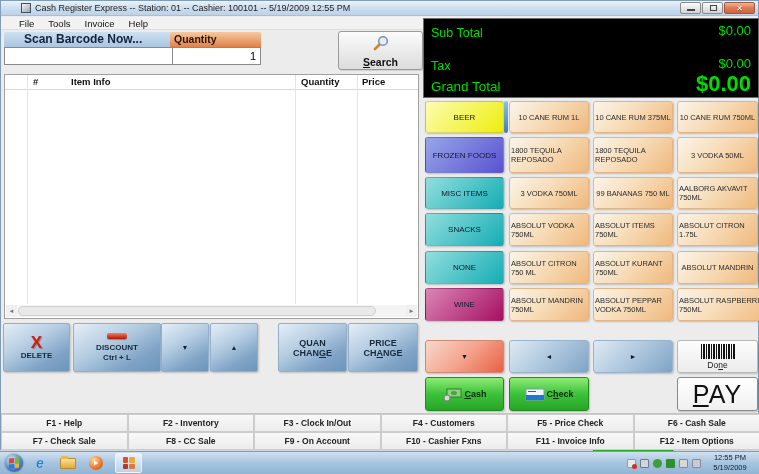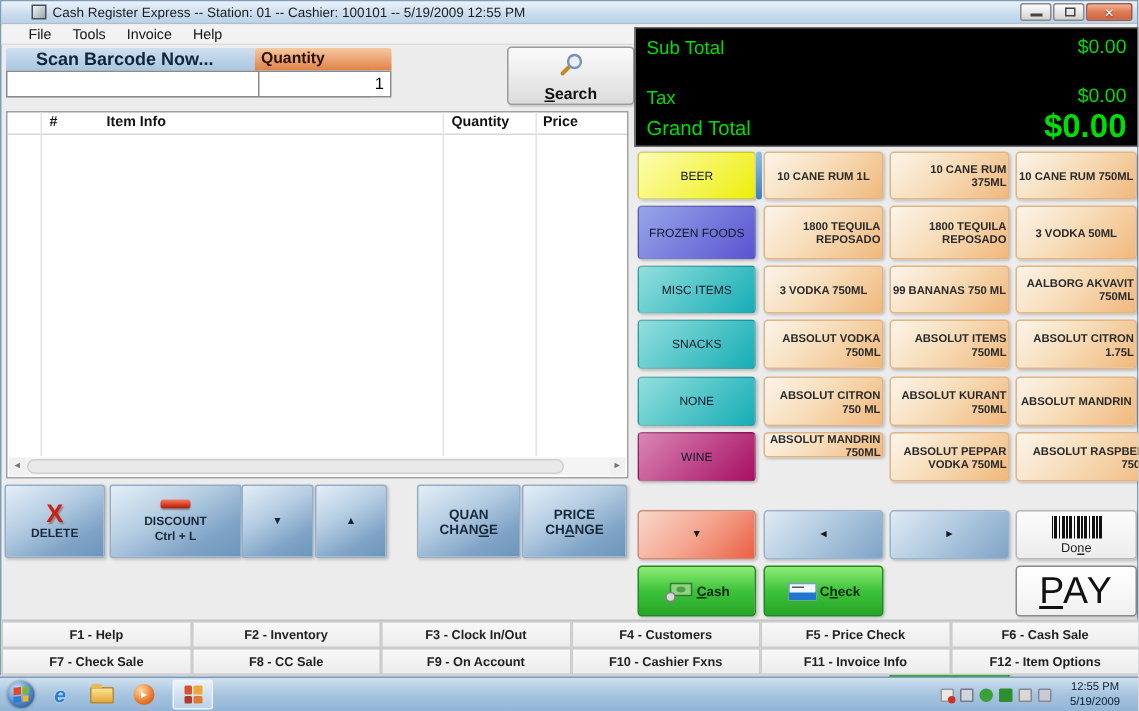--- a/index.html
+++ b/index.html
@@ -60,28 +60,28 @@
 
   
   .totals{position:absolute;left:422px;top:17px;width:336px;height:80px;background:#000;border:1px solid #6a6a6a;color:#00dd00;}
   .t-row{position:absolute;left:7px;right:7px;}
   .t-lab{font-size:12.5px;}
   .t-val{position:absolute;right:0;top:0;font-size:13px;}
   .t-grand .t-lab{font-size:13.5px;}
   .t-grand .t-val{font-size:22px;font-weight:bold;top:-6px;}
 
   .cat-btn,.prod-btn,.nav-btn,.tender-btn{position:absolute;border-radius:3px;display:flex;align-items:center;justify-content:center;
-    text-align:right;box-shadow:1px 1px 2px rgba(0,0,0,.2);}
+    text-align:left;box-shadow:1px 1px 2px rgba(0,0,0,.2);}
   .cat-btn{left:424px;width:79px;font-size:8px;color:#101828;border:1px solid rgba(0,0,0,.15);}
   .c-yellow{background:linear-gradient(135deg,#fcfcb4,#eeee0a);}
   .c-blue{background:linear-gradient(135deg,#96a6e8,#5b52d2);}
   .c-teal{background:linear-gradient(135deg,#93dedd,#15adb5);}
   .c-magenta{background:linear-gradient(135deg,#da86b6,#a60f62);}
   .prod-btn{width:80px;font-size:7.5px;color:#2a2a2a;line-height:9px;padding:1px;
-    background:linear-gradient(135deg,#fbf4ea 0%,#f7ddba 45%,#f0b87c 100%);border:1px solid #e3b585;font-weight:bold;}
+    background:linear-gradient(135deg,#fbf4ea 0%,#f7ddba 45%,#f0b87c 100%);border:1px solid #e3b585;}
   .sliver{position:absolute;left:503px;top:100px;width:4px;height:32px;background:linear-gradient(#8cc0ea,#3f7ebc);border-radius:2px;}
 
   .nav-btn{font-size:7px;color:#101820;}
   .nav-red{background:linear-gradient(135deg,#f8d8cb 0%,#f4a48e 50%,#ea5f45 100%);border:1px solid #cf8a75;}
   .nav-blue{background:linear-gradient(135deg,#dfeaf4 0%,#a9c4dc 55%,#7fa3c6 100%);border:1px solid #9ab4cc;}
   .done-btn{background:linear-gradient(#fcfcfc,#ececec);border:1px solid #b8b8b8;flex-direction:column;font-size:8.5px;color:#222;}
   .barcode{width:34px;height:15px;margin-bottom:1px;
     background:repeating-linear-gradient(90deg,#111 0 1px,transparent 1px 2px,#111 2px 4px,transparent 4px 5px);}
   .tender-btn{flex-direction:row;background:linear-gradient(#8eec75,#3cc23a 50%,#28a527);border:1px solid #1f8a1f;
     font-size:9px;font-weight:bold;color:#0b2a0b;}
@@ -228,21 +228,21 @@
     <div class="prod-btn" style="left:676px;top:176px;height:32px;width:81px;">AALBORG AKVAVIT 750ML</div>
 
     <div class="prod-btn" style="left:508px;top:212px;height:33px;">ABSOLUT VODKA 750ML</div>
     <div class="prod-btn" style="left:592px;top:212px;height:33px;">ABSOLUT ITEMS 750ML</div>
     <div class="prod-btn" style="left:676px;top:212px;height:33px;width:81px;">ABSOLUT CITRON 1.75L</div>
 
     <div class="prod-btn" style="left:508px;top:250px;height:33px;">ABSOLUT CITRON 750 ML</div>
     <div class="prod-btn" style="left:592px;top:250px;height:33px;">ABSOLUT KURANT 750ML</div>
     <div class="prod-btn" style="left:676px;top:250px;height:33px;width:81px;">ABSOLUT MANDRIN</div>
 
-    <div class="prod-btn" style="left:508px;top:287px;height:17px;">ABSOLUT MANDRIN 750ML</div>
+    <div class="prod-btn" style="left:508px;top:287px;height:33px;">ABSOLUT MANDRIN 750ML</div>
     <div class="prod-btn" style="left:592px;top:287px;height:33px;">ABSOLUT PEPPAR VODKA 750ML</div>
     <div class="prod-btn" style="left:676px;top:287px;height:33px;width:96px;">ABSOLUT RASPBERRI 750ML</div>
 
     <div class="nav-btn nav-red" style="left:424px;top:339px;width:79px;height:33px;">
         <span>▼</span>
       </div>
     <div class="nav-btn nav-blue" style="left:508px;top:339px;width:80px;height:33px;">
         <span>◄</span>
       </div>
     <div class="nav-btn nav-blue" style="left:592px;top:339px;width:80px;height:33px;">

